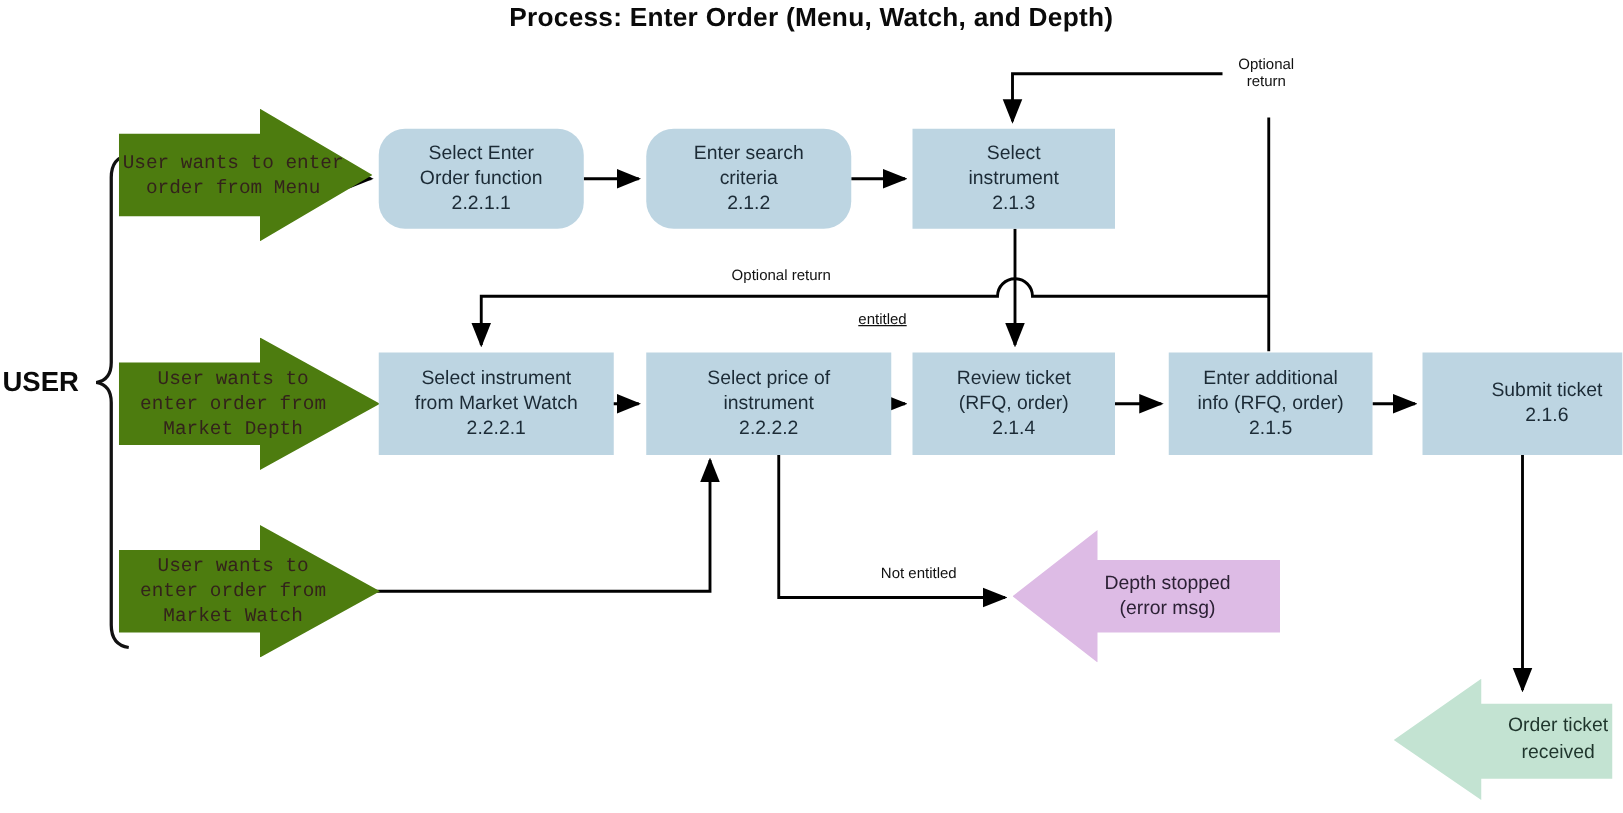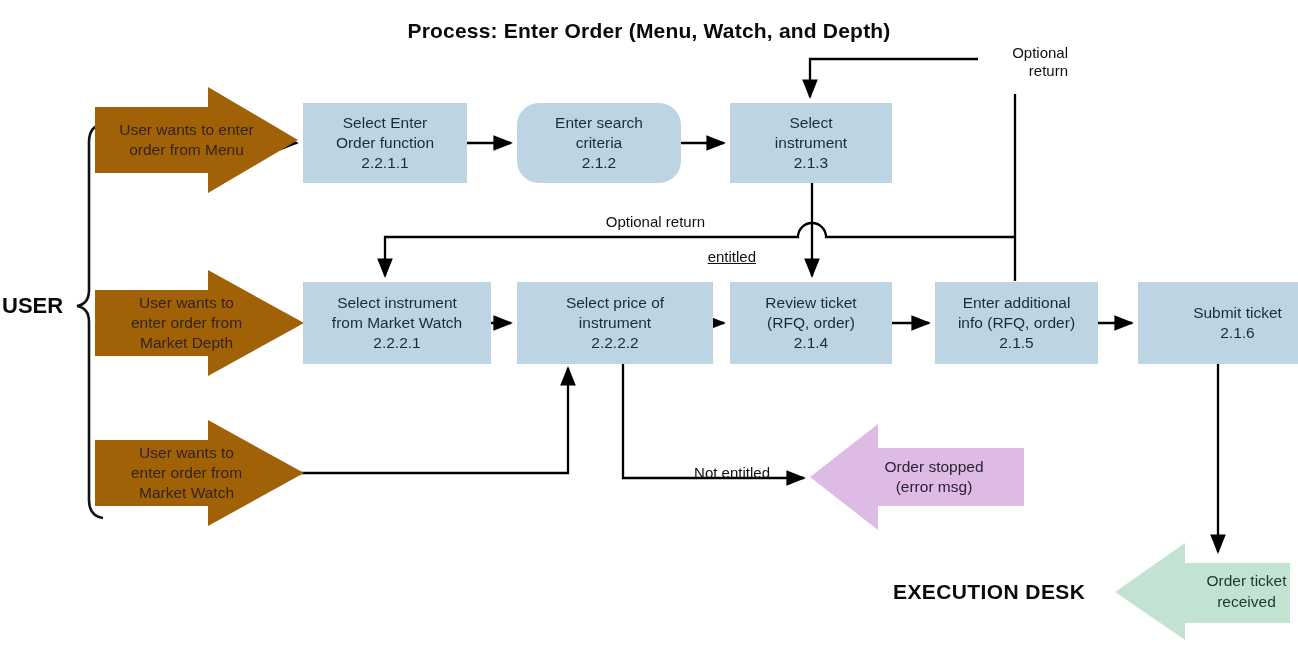--- a/index.html
+++ b/index.html
@@ -2,40 +2,40 @@
 <html><head>
 <meta charset="utf-8">
 <style>
   html,body{margin:0;padding:0;background:#ffffff;}
   .stage{
     position:relative;width:1298px;height:650px;background:#ffffff;
     font-family:"Liberation Sans", sans-serif;overflow:hidden;
   }
   .title{
     position:absolute;top:3px;left:0;width:100%;text-align:center;
-    font-size:21px;font-weight:bold;color:#0a0a0a;letter-spacing:.2px;margin-top:16px;
+    font-size:21px;font-weight:bold;color:#0a0a0a;letter-spacing:.2px;
   }
   .actor{position:absolute;font-weight:bold;color:#0a0a0a;text-align:right;}
   .actor.user{left:2px;top:293px;font-size:22px;}
   .actor.desk{left:893px;top:580px;font-size:21px;letter-spacing:.4px;}
   .box{
     position:absolute;background:#bdd5e2;color:#1c2b36;
     display:flex;align-items:center;justify-content:center;text-align:center;
     font-size:15.5px;line-height:1.3;white-space:pre-line;
   }
   .fat{
     position:absolute;display:flex;align-items:center;justify-content:center;
     text-align:center;font-size:15.5px;line-height:1.3;white-space:pre-line;
   }
-  .fat.trigger{background:#a16207;color:#33231b;}
+  .fat.trigger{background:#4d7c0f;color:#33231b;font-family:Liberation Mono, monospace;}
   .fat.error{background:#ddbbe5;color:#2c2135;}
   .fat.success{background:#c3e3d2;color:#1f352c;}
   .tri{clip-path:polygon(0 20px,113px 20px,113px 0,100% 53px,113px 106px,113px 86px,0 86px);}
   .lbl{
-    position:absolute;color:#111;font-size:15px;text-align:right;
+    position:absolute;color:#111;font-size:12px;text-align:center;
     white-space:pre-line;line-height:1.2;
   }
   svg.wires{position:absolute;left:0;top:0;pointer-events:none;}
 </style>
 </head>
 <body>
 
 <div class="stage">
 
   <svg class="wires" width="1298" height="650" viewBox="0 0 1298 650">
@@ -59,38 +59,37 @@
       <path d="M1098 323 H1132" marker-end="url(#ah)"></path>
       <path d="M276 473 H568 V368" marker-end="url(#ah)"></path>
       <path d="M623 364 V478 H804" marker-end="url(#ah)"></path>
       <path d="M1218 364 V552" marker-end="url(#ah)"></path>
     </g>
     <path d="M103 124 Q89 126 89 142 L89 290 Q89 304 77 306 Q89 308 89 322 L89 500 Q89 516 103 518" stroke="#111" stroke-width="2.6" fill="none"></path>
   </svg>
 
   <div class="title">Process: Enter Order (Menu, Watch, and Depth)</div>
   <div class="actor user">USER</div>
-  <div class="actor desk">EXECUTION DESK</div>
 
   <div class="fat trigger tri" style="left:95px;top:87px;width:183px;height:106px;padding-right:20px;">
     <span>User wants to enter
 order from Menu</span>
   </div>
   <div class="fat trigger tri" style="left:95px;top:270px;width:183px;height:106px;padding-right:26px;">
     <span>User wants to
 enter order from
 Market Depth</span>
   </div>
   <div class="fat trigger tri" style="left:95px;top:420px;width:183px;height:106px;padding-right:26px;">
     <span>User wants to
 enter order from
 Market Watch</span>
   </div>
 
-  <div class="box" style="left:303px;top:103px;width:164px;height:80px;">
+  <div class="box" style="left:303px;top:103px;width:164px;height:80px;border-radius:21px;">
     <span>Select Enter
 Order function
 2.2.1.1</span>
   </div>
   <div class="box" style="left:517px;top:103px;width:164px;height:80px;border-radius:22px;">
     <span>Enter search
 criteria
 2.1.2</span>
   </div>
   <div class="box" style="left:730px;top:103px;width:162px;height:80px;">
@@ -121,25 +120,25 @@
   </div>
   <div class="box" style="left:1138px;top:282px;width:159px;height:82px;padding-left:20px;">
     <span>Submit ticket
 2.1.6</span>
   </div>
 
   <div class="lbl" style="left:958px;top:44px;width:110px;">Optional
 return</div>
   <div class="lbl" style="left:545px;top:213px;width:160px;">Optional return</div>
   <div class="lbl" style="left:656px;top:248px;width:100px;text-decoration:underline;">entitled</div>
-  <div class="lbl" style="left:650px;top:451px;width:120px;margin-top:13px;">Not entitled</div>
+  <div class="lbl" style="left:675px;top:451px;width:120px;">Not entitled</div>
 
   <div class="fat error" style="left:810px;top:424px;width:180px;height:106px;padding-left:34px;
        clip-path:polygon(0 53px,68px 0,68px 24px,100% 24px,100% 82px,68px 82px,68px 106px);">
-    <span>Order stopped
+    <span>Depth stopped
 (error msg)</span>
   </div>
   <div class="fat success" style="left:1115px;top:543px;width:183px;height:97px;padding-left:40px;
        clip-path:polygon(0 49px,70px 0,70px 20px,175px 20px,175px 80px,70px 80px,70px 97px);">
     <span>Order ticket
 received</span>
   </div>
 
 </div>
 

